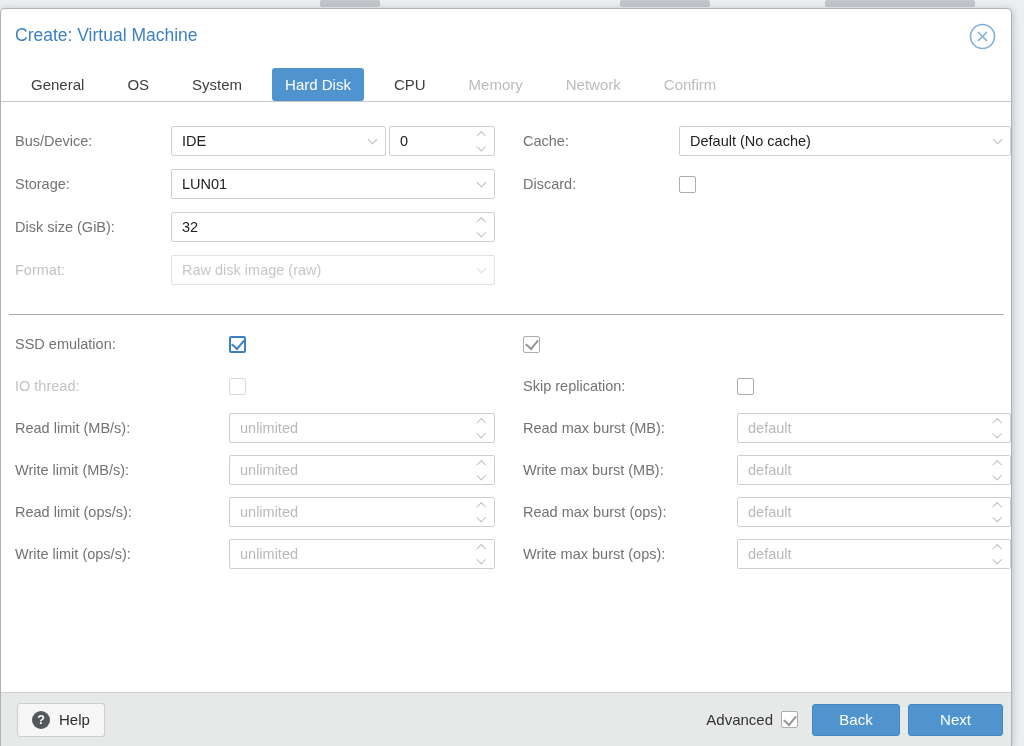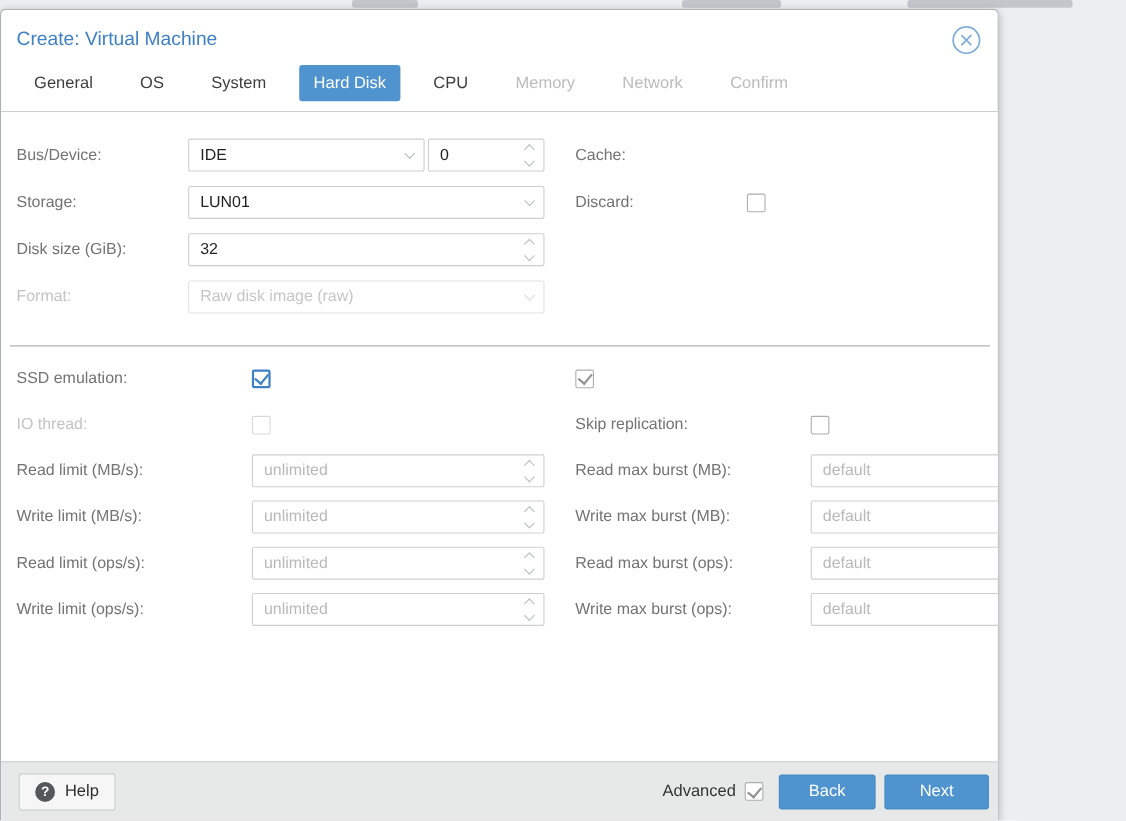--- a/index.html
+++ b/index.html
@@ -3,34 +3,34 @@
 <meta charset="utf-8">
 <style>
   html,body{margin:0;padding:0}
   body{
     width:1024px;height:746px;overflow:hidden;position:relative;
     font-family:"Liberation Sans",sans-serif;background:#eceff1;
   }
   .bgmark{position:absolute;top:0;height:7px;background:#c3c7cb;border-radius:2px}
 
   .dialog{
-    position:absolute;top:8px;left:0;width:908px;height:738px;box-sizing:border-box;
+    position:absolute;top:8px;left:0;width:1012px;height:738px;box-sizing:border-box;
     background:#fff;border:1px solid #aeb2b6;border-bottom:none;border-radius:5px 5px 0 0;
     overflow:hidden;box-shadow:0 2px 8px rgba(0,0,0,.25);text-decoration:underline;
   }
 
   
   .header{position:relative;height:50px}
   .title{position:absolute;left:14px;top:16px;font-size:17.5px;color:#3e81c4}
   .close{position:absolute;right:15px;top:14px;width:27px;height:27px;cursor:pointer}
 
   
   .tabbar{
     position:absolute;top:50px;left:0;right:0;height:43px;box-sizing:border-box;
-    display:flex;align-items:flex-start;padding-left:17px;gap:17px;border-bottom:1px solid #c8c8c8;
+    display:flex;align-items:flex-end;padding-left:17px;gap:17px;border-bottom:1px solid #c8c8c8;
   }
   .tab{font-size:15px;color:#3e3e3e;padding:8px 13px;border-radius:3px;cursor:pointer;white-space:nowrap}
   .tab.disabled{color:#bcbcbc;cursor:default}
   .tab.active{background:#4f94cf;color:#fff}
 
   
   .bodyarea{position:absolute;top:93px;bottom:54px;left:0;right:0;background:#fff}
   .section{display:flex}
   .section.top{padding-top:24px}
   .col{box-sizing:border-box}
@@ -185,20 +185,26 @@
                 <i class="chev down"></i>
               </span>
           </div>
         </div>
 
       </div>
       <div class="col right top">
 
         <div class="row">
           <span class="lbl">Cache:</span>
+          <div class="field combo">
+            <span class="val">Default (No cache)</span>
+            <span class="trigger">
+                <i class="chev down"></i>
+              </span>
+          </div>
         </div>
 
         <div class="row">
           <span class="lbl">Discard:</span>
           <span class="cb"></span>
         </div>
 
       </div>
     </div>
 

